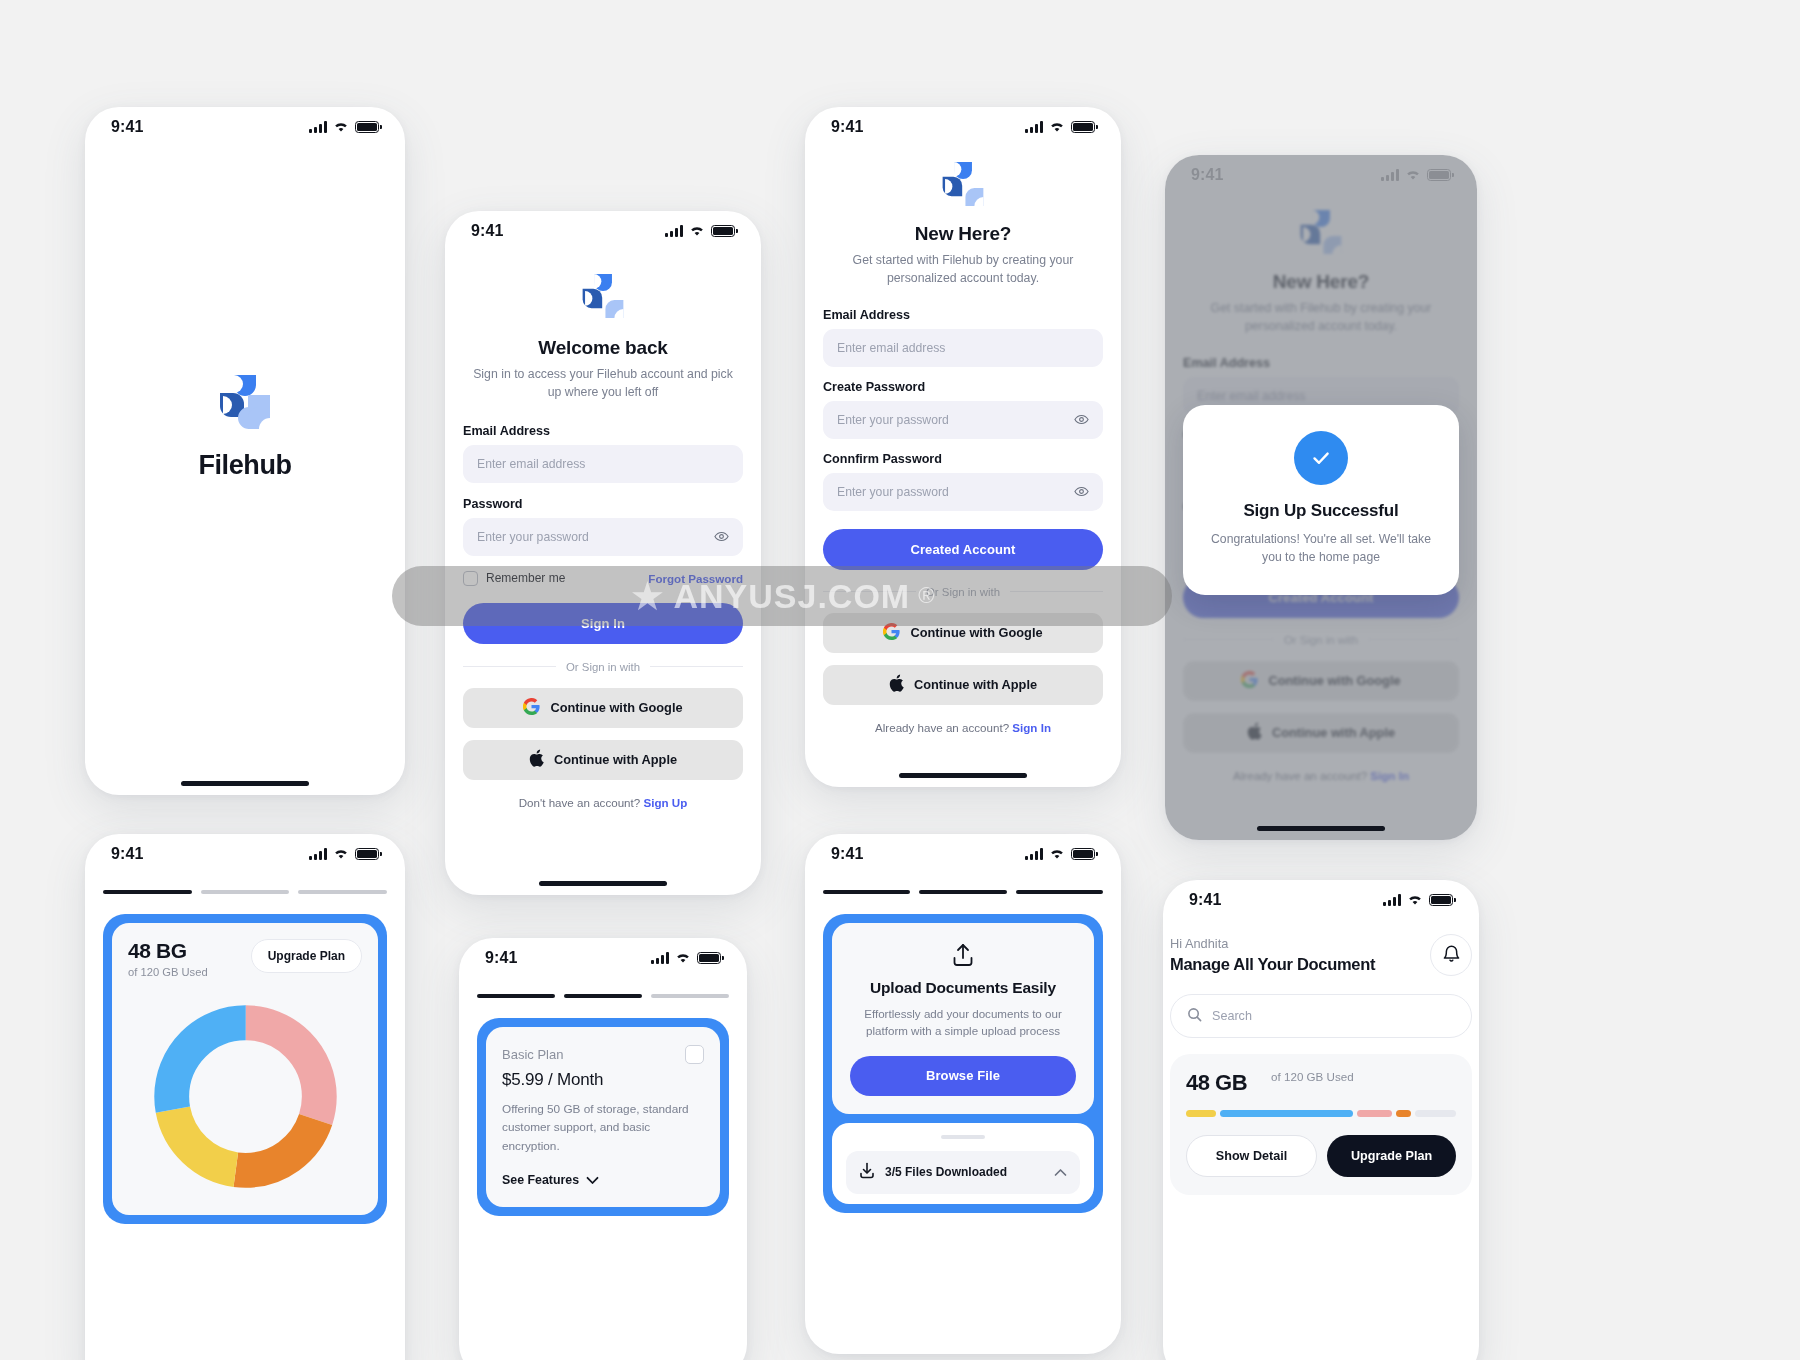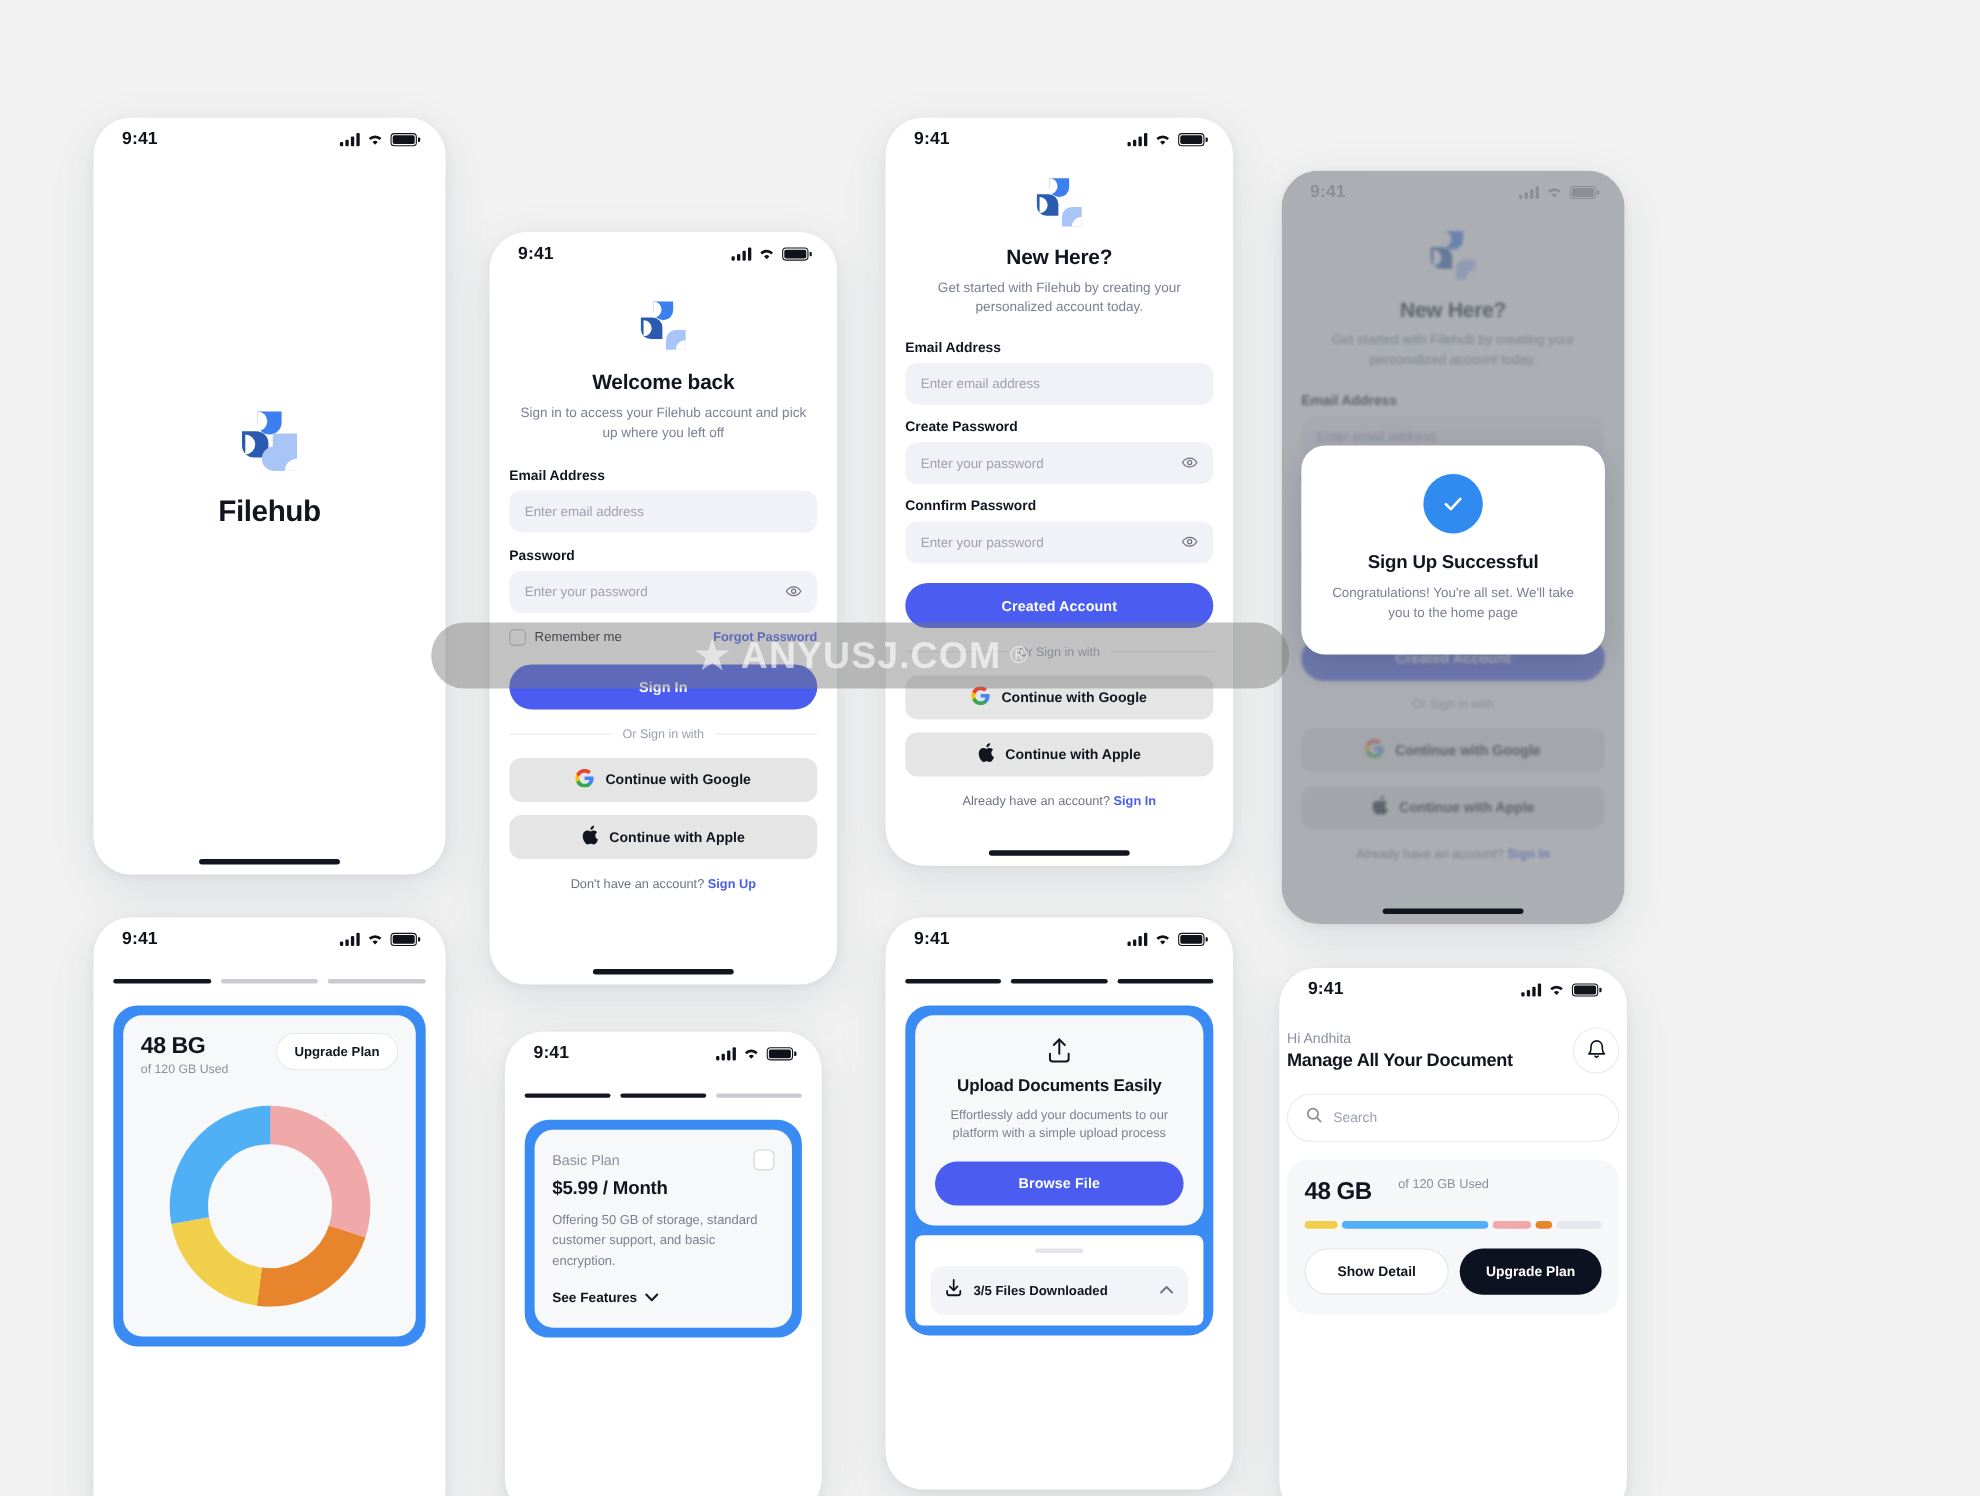--- a/index.html
+++ b/index.html
@@ -539,21 +539,21 @@
         <span class="on"></span>
         <span></span>
       </div>
 
       <div class="bluecard" style="margin-top:20px;">
         <div class="innercard" style="padding:18px 16px;">
           <div style="display:flex;align-items:center;justify-content:space-between;">
             <div style="font-size:13px;color:#8b909d;">Basic Plan</div>
             <span style="width:19px;height:19px;border:1.6px solid #cfd3dc;border-radius:5px;background:#fff;display:block;"></span>
           </div>
-          <div style="font-size:17px;font-weight:700;color:#11151f;margin-top:6px;letter-spacing:-.2px;">$5.99 / Month</div>
+          <div style="font-size:17px;font-weight:400;color:#11151f;margin-top:6px;letter-spacing:-.2px;">$5.99 / Month</div>
           <div style="font-size:11.8px;line-height:1.55;color:#7b8191;margin-top:10px;">Offering 50 GB of storage, standard customer support, and basic encryption.</div>
           <div style="display:flex;align-items:center;gap:7px;margin-top:16px;">
             <span style="font-size:12.4px;font-weight:600;color:#11151f;">See Features</span>
             <span>
               <svg width="13" height="9" viewBox="0 0 13 9" fill="none" stroke="#11151f" stroke-width="1.8" stroke-linecap="round" stroke-linejoin="round">
                   <path d="M1.5 1.8 6.5 7 11.5 1.8"></path>
                 </svg>
             </span>
           </div>
         </div>
@@ -596,21 +596,21 @@
               <path d="M11 2v13"></path>
                 <path d="M6 7l5-5 5 5"></path>
                 <path d="M2.5 15v4.5A2.5 2.5 0 0 0 5 22h12a2.5 2.5 0 0 0 2.5-2.5V15"></path>
             </svg>
           </div>
           <div style="font-size:15.5px;font-weight:700;color:#11151f;letter-spacing:-.2px;">Upload Documents Easily</div>
           <div style="font-size:11.6px;line-height:1.5;color:#7b8191;margin-top:8px;">Effortlessly add your documents to our platform with a simple upload process</div>
           <div class="btn-primary" style="margin-top:16px;height:40px;">Browse File</div>
         </div>
 
-        <div style="background:#fff;border-radius:7px;margin-top:9px;padding:12px 14px 10px;">
+        <div style="background:#fff;border-radius:17px;margin-top:9px;padding:12px 14px 10px;">
           <div style="width:44px;height:4px;background:#e2e4ea;border-radius:3px;margin:0 auto 12px;"></div>
           <div style="background:#f3f4f8;border-radius:12px;padding:11px 13px;display:flex;align-items:center;justify-content:space-between;">
             <span style="display:flex;align-items:center;gap:10px;">
               <span>
                 <svg width="16" height="17" viewBox="0 0 16 17" fill="none" stroke="#11151f" stroke-width="1.6" stroke-linecap="round" stroke-linejoin="round">
                   <path d="M8 1.5v9"></path>
                     <path d="M4.5 7.5 8 11l3.5-3.5"></path>
                     <path d="M2 11.5v2A2 2 0 0 0 4 15.5h8a2 2 0 0 0 2-2v-2"></path>
                 </svg>
               </span>

